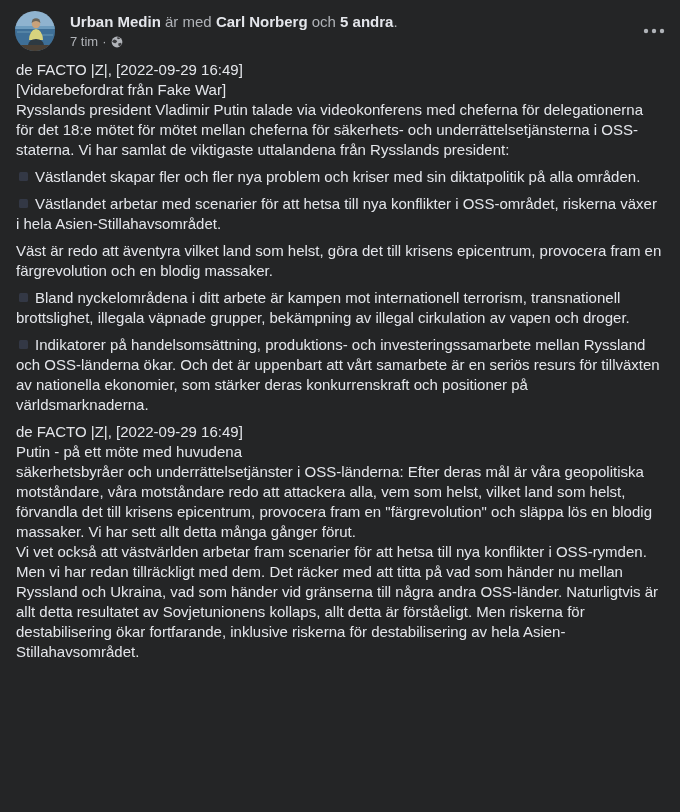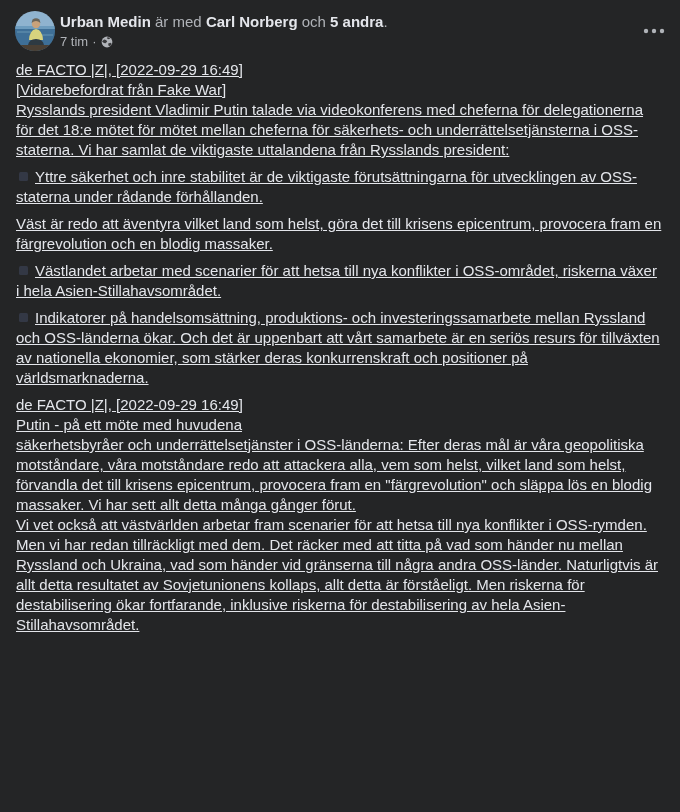--- a/index.html
+++ b/index.html
@@ -20,21 +20,21 @@
   .header{
     display:flex;align-items:flex-start;
     padding:11px 16px 0 15px;
     position:relative;
   }
   .avatar{
     width:40px;height:40px;border-radius:50%;overflow:hidden;flex:0 0 40px;
     cursor:pointer;background:#3a3b3c;
   }
   .avatar svg{display:block;}
-  .hmeta{flex:1 1 auto;margin-left:5px;min-width:0;padding-top:1px;}
+  .hmeta{flex:1 1 auto;margin-left:15px;min-width:0;padding-top:1px;}
   .byline{
     font-size:15px;line-height:19px;color:var(--text_secondary);
   }
   .byline .name{
     color:var(--text_primary);font-weight:bold;cursor:pointer;text-decoration:none;
   }
   .subline{
     font-size:13px;line-height:16px;color:var(--text_secondary);
     margin-top:3px;display:flex;gap:4px;
   }
@@ -44,21 +44,21 @@
     position:absolute;right:10px;top:17px;
     width:32px;height:28px;display:flex;align-items:center;justify-content:center;
     cursor:pointer;border-radius:50%;
   }
   
   .post-text{
     padding:9px 16px 0 16px;
     font-size:15px;line-height:20px;
     color:var(--text_primary);
   }
-  .post-text p{margin:0 0 7px 0;text-decoration:underline;}
+  .post-text p{margin:0 0 7px 0;}
   .bullet-sq{
     display:inline-block;width:9px;height:9px;
     background:var(--bullet_square);
     border-radius:1.5px;
     margin:0 7px 0 3px;
     position:relative;top:-1px;
   }
 </style>
 </head>
 <body>
@@ -97,18 +97,19 @@
     <svg width="24" height="24" viewBox="0 0 24 24">
       <circle cx="4" cy="12" r="2.2" fill="#b0b3b8"></circle>
       <circle cx="12" cy="12" r="2.2" fill="#b0b3b8"></circle>
       <circle cx="20" cy="12" r="2.2" fill="#b0b3b8"></circle>
     </svg>
   </div>
 </div>
 
 <div class="post-text">
     <p>de FACTO |Z|, [2022-09-29 16:49]<br>[Vidarebefordrat från Fake War]<br>Rysslands president Vladimir Putin talade via videokonferens med cheferna för delegationerna för det 18:e mötet för mötet mellan cheferna för säkerhets- och underrättelsetjänsterna i OSS-staterna. Vi har samlat de viktigaste uttalandena från Rysslands president:</p>
-    <p><span class="bullet-sq"></span>Yttre säkerhet och inre stabilitet är de viktigaste förutsättningarna för utvecklingen av OSS-staterna under rådande förhållanden.</p>
+    <p><span class="bullet-sq"></span>Västlandet skapar fler och fler nya problem och kriser med sin diktatpolitik på alla områden.</p>
+    <p><span class="bullet-sq"></span>Västlandet arbetar med scenarier för att hetsa till nya konflikter i OSS-området, riskerna växer i hela Asien-Stillahavsområdet.</p>
     <p>Väst är redo att äventyra vilket land som helst, göra det till krisens epicentrum, provocera fram en färgrevolution och en blodig massaker.</p>
-    <p><span class="bullet-sq"></span>Västlandet arbetar med scenarier för att hetsa till nya konflikter i OSS-området, riskerna växer i hela Asien-Stillahavsområdet.</p>
+    <p><span class="bullet-sq"></span>Bland nyckelområdena i ditt arbete är kampen mot internationell terrorism, transnationell brottslighet, illegala väpnade grupper, bekämpning av illegal cirkulation av vapen och droger.</p>
     <p><span class="bullet-sq"></span>Indikatorer på handelsomsättning, produktions- och investeringssamarbete mellan Ryssland och OSS-länderna ökar. Och det är uppenbart att vårt samarbete är en seriös resurs för tillväxten av nationella ekonomier, som stärker deras konkurrenskraft och positioner på världsmarknaderna.</p>
     <p>de FACTO |Z|, [2022-09-29 16:49]<br>Putin - på ett möte med huvudena<br> säkerhetsbyråer och underrättelsetjänster i OSS-länderna: Efter deras mål är våra geopolitiska motståndare, våra motståndare redo att attackera alla, vem som helst, vilket land som helst, förvandla det till krisens epicentrum, provocera fram en "färgrevolution" och släppa lös en blodig massaker. Vi har sett allt detta många gånger förut.<br>Vi vet också att västvärlden arbetar fram scenarier för att hetsa till nya konflikter i OSS-rymden. Men vi har redan tillräckligt med dem. Det räcker med att titta på vad som händer nu mellan Ryssland och Ukraina, vad som händer vid gränserna till några andra OSS-länder. Naturligtvis är allt detta resultatet av Sovjetunionens kollaps, allt detta är förståeligt. Men riskerna för destabilisering ökar fortfarande, inklusive riskerna för destabilisering av hela Asien-Stillahavsområdet.</p>
   </div>
 
 </body></html>

